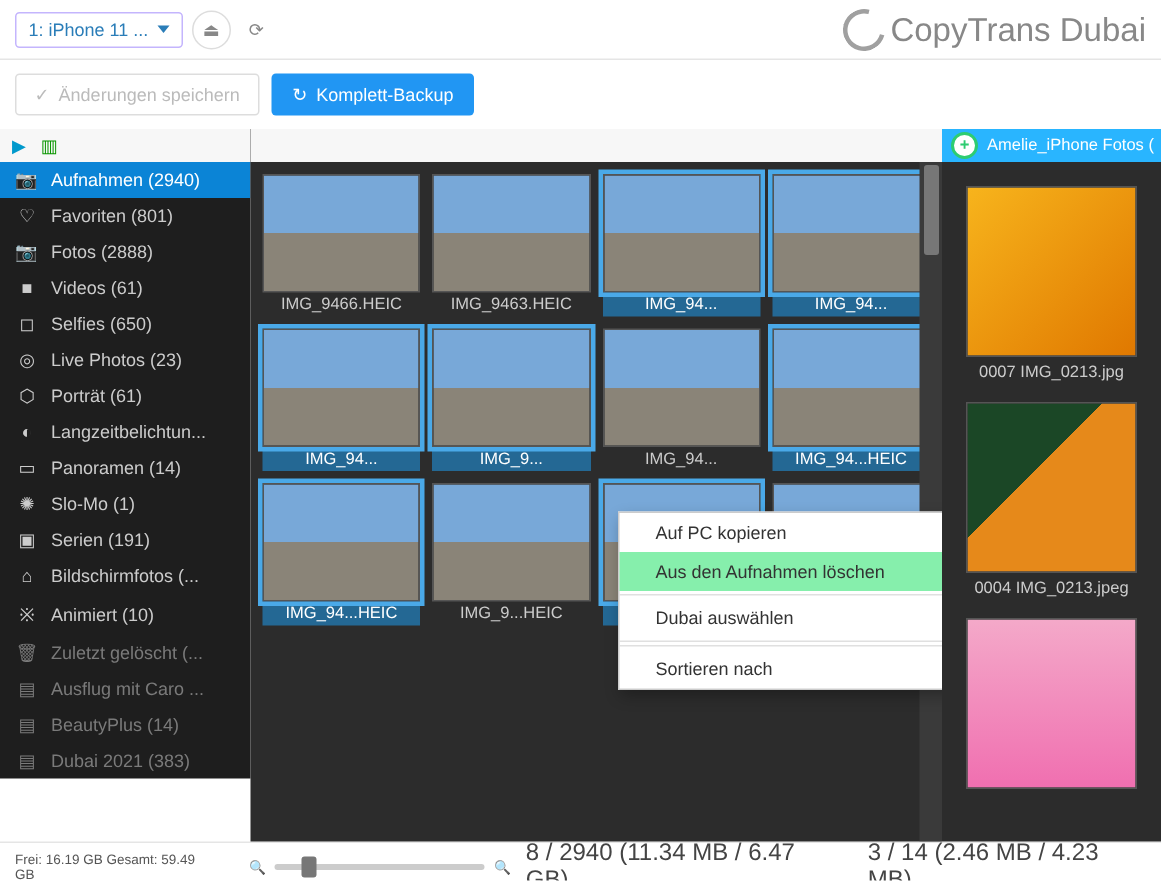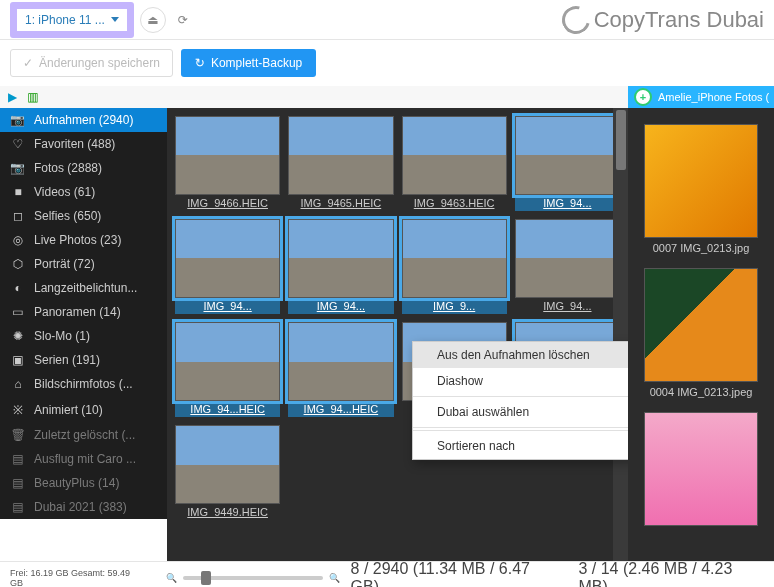--- a/index.html
+++ b/index.html
@@ -1,18 +1,18 @@
 <!DOCTYPE html>
 <html><head>
 <meta charset="utf-8">
 <style>
 * { margin: 0; padding: 0; box-sizing: border-box; font-family: -apple-system, 'Segoe UI', Arial, sans-serif; }
 body { width: 774px; height: 587px; overflow: hidden; background: #fff; font-size: 12px; color: #333; }
 .top-bar { height: 40px; display: flex; align-items: center; padding: 0 10px; border-bottom: 1px solid #e5e5e5; }
-.device-select { border: 7px solid #c4b5fd; border-radius: 3px; padding: 4px 8px; color: #2a7db8; display: flex; align-items: center; gap: 6px; cursor: pointer; }
+.device-select { border: 1px solid #c4b5fd; border-radius: 3px; padding: 4px 8px; color: #2a7db8; display: flex; align-items: center; gap: 6px; cursor: pointer; }
 .chev-down { width:0;height:0;border-left:4px solid transparent;border-right:4px solid transparent;border-top:5px solid #2a7db8; }
 .eject { width: 26px; height: 26px; border: 1px solid #ddd; border-radius: 50%; display:flex;align-items:center;justify-content:center;margin-left:6px;color:#888; }
 .refresh { width:26px;height:26px;display:flex;align-items:center;justify-content:center;margin-left:4px;color:#888; }
 .logo { margin-left:auto;color:#888;font-size:22px;display:flex;align-items:center;gap:4px; }
 .logo-c { width:28px;height:28px;border:3px solid #a0a0a0;border-radius:50%;border-right-color:transparent;position:relative;transform:rotate(-30deg); }
 .toolbar2 { height:46px;display:flex;align-items:center;padding:0 10px;gap:8px; }
 .save-btn { border:1px solid #ddd; border-radius:3px;padding:6px 12px;color:#bbb;display:flex;align-items:center;gap:6px; }
 .backup-btn { background:#2196f3;color:#fff;border-radius:3px;padding:7px 14px;display:flex;align-items:center;gap:6px;cursor:pointer; }
 .content { display:flex;height:calc(100% - 40px - 46px - 26px); }
 .sidebar { width:167px;background:#1e1e1e;color:#ccc;overflow-y:auto;flex:none; }
@@ -21,39 +21,39 @@
 .side-item { display:flex;align-items:center;gap:8px;padding:5px 10px;font-size:12px;white-space:nowrap;overflow:hidden;text-overflow:ellipsis; }
 .side-item.active { background:#0b84d6;color:#fff; }
 .side-item.dim { color:#7a7a7a; }
 .side-icon { width:16px;display:inline-flex;justify-content:center;flex:none; }
 .main { flex:1;background:#2c2c2c;position:relative;overflow:hidden; }
 .grid { padding:8px;display:grid;grid-template-columns:repeat(4,1fr);gap:8px;align-content:start; }
 .thumb { text-align:center;color:#ccc;font-size:11px; }
 .thumb-img { width:100%; aspect-ratio:4/3;border:1px solid #555; background:linear-gradient(#78a8d8 50%,#8a8478 50%);position:relative; }
 .thumb.selected .thumb-img { outline:3px solid #4aa9e8; }
 .thumb.selected .cap { background:#246894; color:#fff;}
-.cap { padding:2px 0;text-decoration:underline; }
+.cap { padding:2px 0; }
 .scroll-main { position:absolute;right:-1px;top:22px;bottom:0;width:16px;background:#3a3a3a;display:flex;flex-direction:column;align-items:center; }
 .scroll-main .sthumb{background:#777;width:10px;flex:0 0 60px;border-radius:2px;margin-top:2px;}
 .right-pane { width:146px;background:#2c2c2c;flex:none;display:flex;flex-direction:column; }
 .right-header { height:22px;background:#29b5ff;color:#fff;display:flex;align-items:center;padding:0 6px;font-size:11px;white-space:nowrap;overflow:hidden; }
 .plus{width:18px;height:18px;border:2px solid #2ecc71;border-radius:50%;color:#2ecc71;display:flex;align-items:center;justify-content:center;margin-right:6px;font-weight:bold;flex:none;background:#fff;}
 .right-grid { padding:16px;display:flex;flex-direction:column;gap:4px;overflow:hidden;flex:1;}
 .rthumb { text-align:center;color:#ccc;font-size:11px; }
 .rimg { width:100%;aspect-ratio:1/1;background:linear-gradient(135deg,#f7b41c,#e07800);border:1px solid #555; }
 .rimg.three{background:linear-gradient(135deg,#1b4726 40%,#e6891a 40%);}
 .rimg.four{background:linear-gradient(#f4a9c9,#f06fb0);}
 .status { height:26px;display:flex;align-items:center;font-size:9px;color:#555;padding:16px 10px;border-top:1px solid #e5e5e5;gap:10px; }
 .zoom { display:flex;align-items:center;gap:6px;margin-left:12px; }
 .zoom-track { width:140px;height:4px;background:#ccc;border-radius:2px;position:relative; }
 .zoom-thumb { width:10px;height:14px;background:#777;border-radius:2px;position:absolute;left:18px;top:-5px; }
 .st-right { margin-left:auto;display:flex;gap:18px;font-size:16px;color:#444; }
 .ctx { position:absolute; left:245px; top:255px; width:320px; background:#fff; border:1px solid #ccc; box-shadow:2px 4px 10px rgba(0,0,0,0.3); z-index:50;font-size:12px; }
 .ctx-item { display:flex; padding:6px 16px 6px 24px; align-items:center; justify-content:space-between; position:relative;}
-.ctx-item.hl { background:#e5e5e5; }
+.ctx-item.hl { background:#86efac; }
 .ctx-item .dot{position:absolute;left:8px;width:5px;height:5px;background:#333;border-radius:50%;}
 .ctx-sep { height:1px;background:#e0e0e0;margin:2px 0; }
 .tabstrip { height:22px;background:#f7f7f7;display:flex;align-items:center;padding:0 8px;color:#09c;gap:10px; }
 </style>
 </head>
 <body>
 
 <div class="top-bar">
   <div class="device-select">
     <span>1: iPhone 11 ...</span>
@@ -84,41 +84,41 @@
       <span class="blue">▶</span>
       <span style="color:#0a9600">▥</span>
     </div>
     <div class="sidebar" id="sidebar">
         <div class="side-item active">
           <span class="side-icon">📷</span>
           <span>Aufnahmen (2940)</span>
         </div>
         <div class="side-item">
           <span class="side-icon">♡</span>
-          <span>Favoriten (488)</span>
+          <span>Favoriten (801)</span>
         </div>
         <div class="side-item">
           <span class="side-icon">📷</span>
           <span>Fotos (2888)</span>
         </div>
         <div class="side-item">
           <span class="side-icon">■</span>
           <span>Videos (61)</span>
         </div>
         <div class="side-item">
           <span class="side-icon">◻</span>
           <span>Selfies (650)</span>
         </div>
         <div class="side-item">
           <span class="side-icon">◎</span>
           <span>Live Photos (23)</span>
         </div>
         <div class="side-item">
           <span class="side-icon">⬡</span>
-          <span>Porträt (72)</span>
+          <span>Porträt (61)</span>
         </div>
         <div class="side-item">
           <span class="side-icon">◐</span>
           <span>Langzeitbelichtun...</span>
         </div>
         <div class="side-item">
           <span class="side-icon">▭</span>
           <span>Panoramen (14)</span>
         </div>
         <div class="side-item">
@@ -158,24 +158,20 @@
 
   <div class="main">
     <div class="tabstrip"></div>
     <div class="grid" id="grid">
         <div class="thumb">
           <div class="thumb-img"></div>
           <div class="cap">IMG_9466.HEIC</div>
         </div>
         <div class="thumb">
           <div class="thumb-img"></div>
-          <div class="cap">IMG_9465.HEIC</div>
-        </div>
-        <div class="thumb">
-          <div class="thumb-img"></div>
           <div class="cap">IMG_9463.HEIC</div>
         </div>
         <div class="thumb selected">
           <div class="thumb-img"></div>
           <div class="cap">IMG_94...</div>
         </div>
         <div class="thumb selected">
           <div class="thumb-img"></div>
           <div class="cap">IMG_94...</div>
         </div>
@@ -210,26 +206,26 @@
         <div class="thumb">
           <div class="thumb-img"></div>
           <div class="cap">IMG_9449.HEIC</div>
         </div>
       </div>
     <div class="scroll-main">
         <div class="sthumb"></div>
       </div>
 
     <div class="ctx">
+      <div class="ctx-item">
+        <span>Auf PC kopieren</span>
+
+      </div>
       <div class="ctx-item hl">
         <span>Aus den Aufnahmen löschen</span>
-
-      </div>
-      <div class="ctx-item">
-        <span>Diashow</span>
 
       </div>
       <div class="ctx-sep"></div>
       <div class="ctx-item">
         <span>Dubai auswählen</span>
 
       </div>
       <div class="ctx-sep"></div>
       <div class="ctx-sep"></div>
       <div class="ctx-item">

